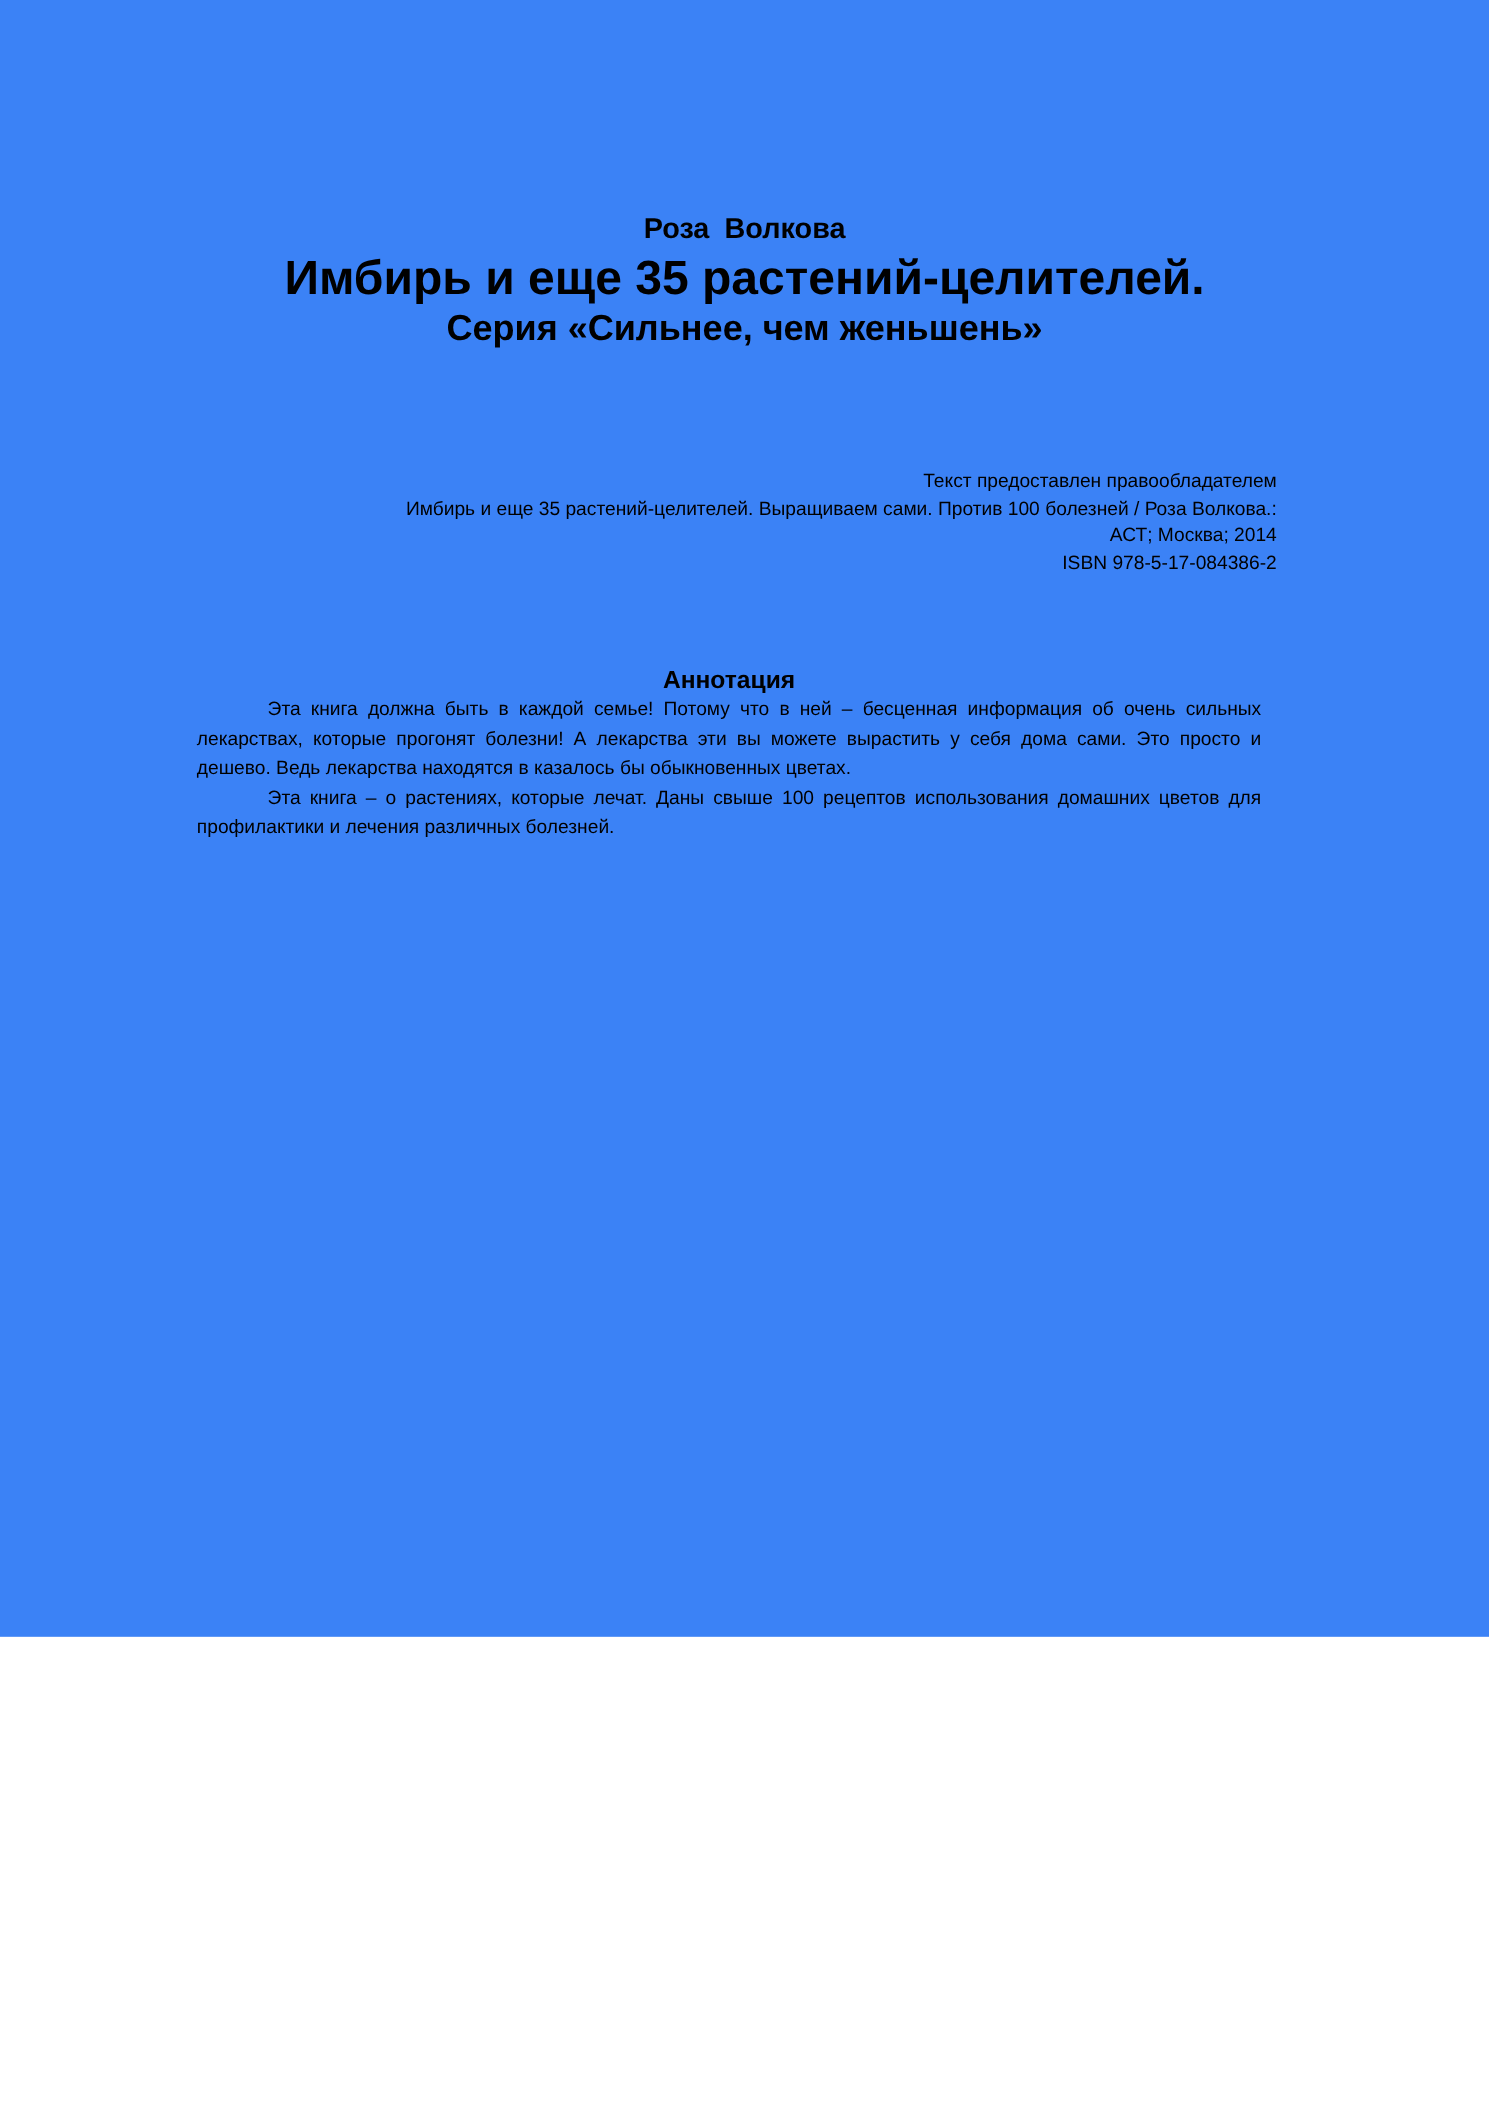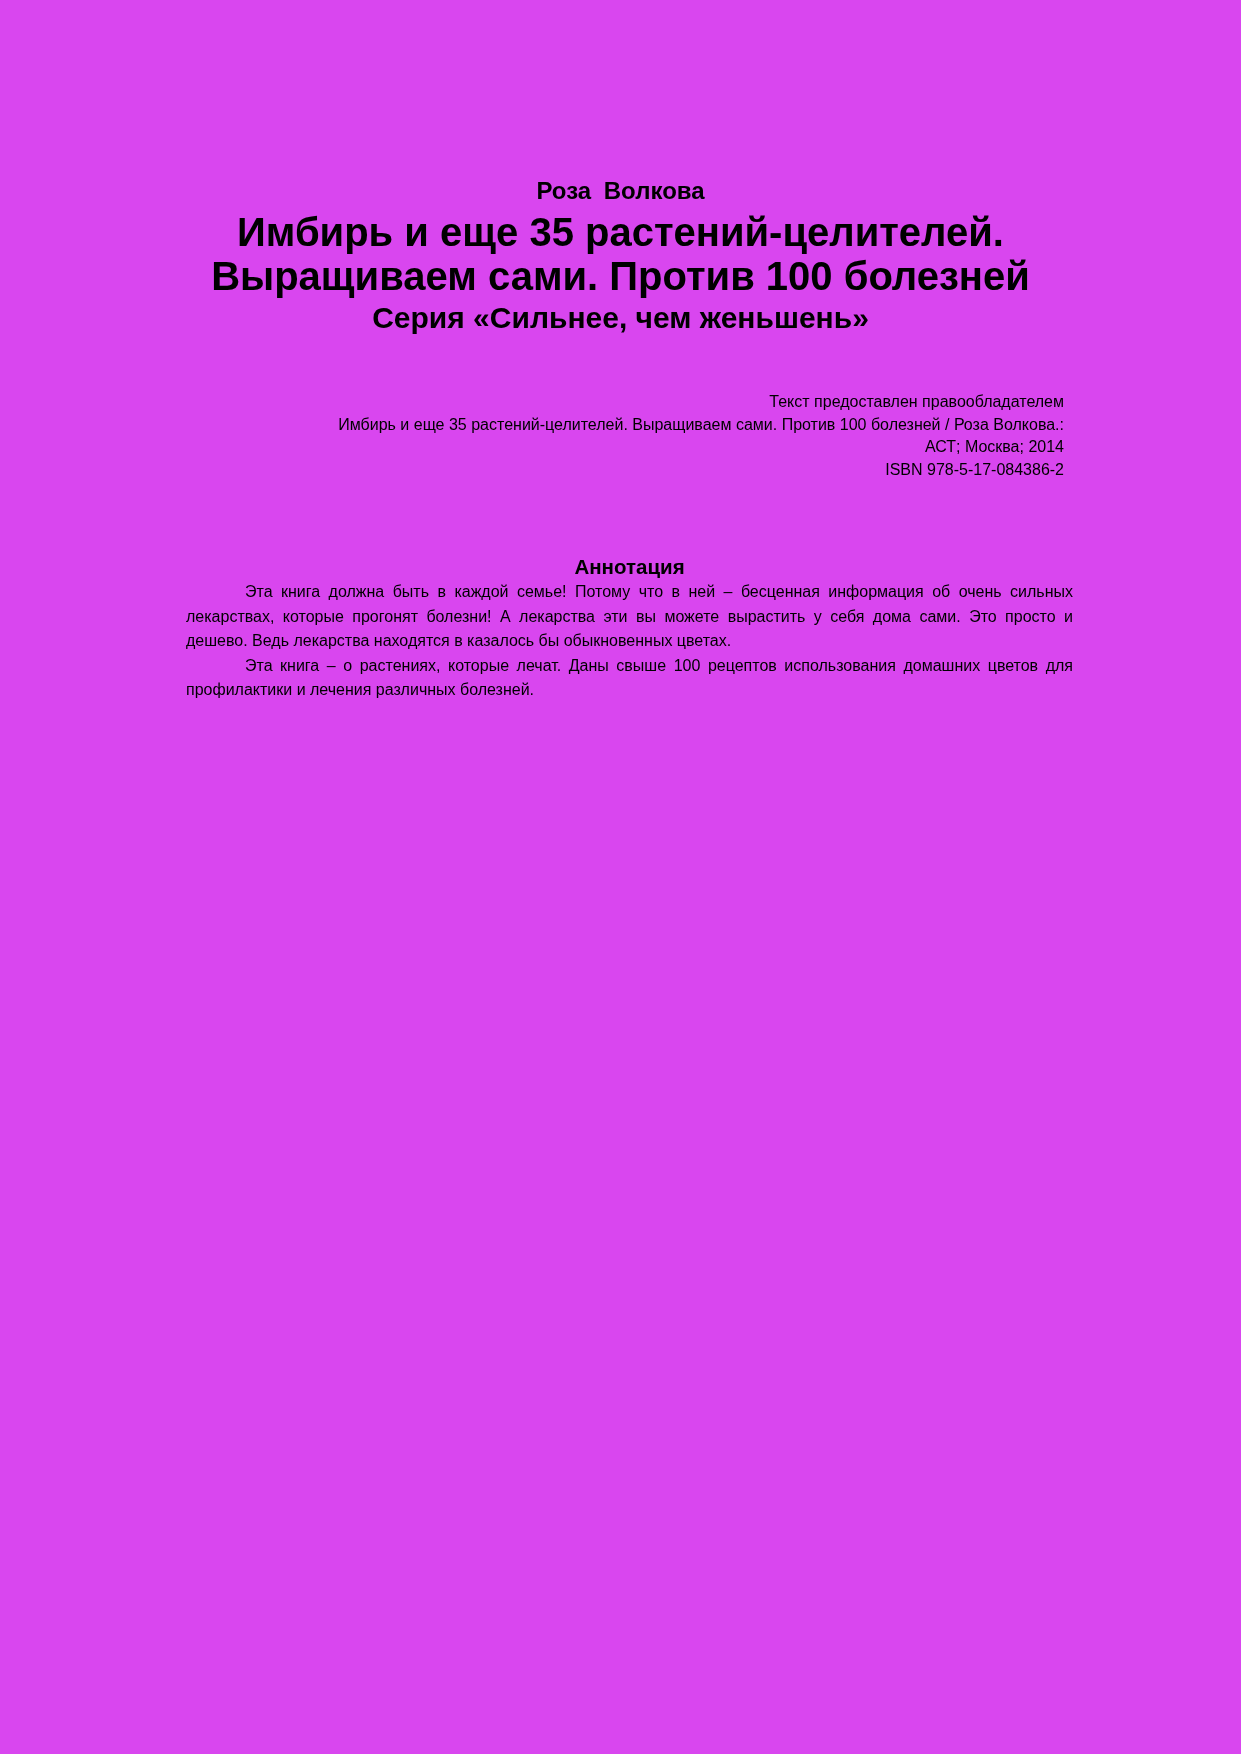--- a/index.html
+++ b/index.html
@@ -13,22 +13,22 @@
       position: relative;
       font-family: "Liberation Sans", "DejaVu Sans", sans-serif;
       color: #000000;
       overflow: hidden;
     }
     .page {
       position: absolute;
       left: 0;
       top: 0;
       width: 1241px;
-      height: 1754px;
-      background: #d946ef;
+      height: 1364px;
+      background: #3b82f6;
     }
     .title-block {
       position: absolute;
       left: 177px;
       width: 887px;
       top: 176px;
       text-align: center;
     }
     .author {
       font-size: 24px;
@@ -56,21 +56,21 @@
       top: 391px;
       text-align: right;
       font-size: 16px;
       line-height: 22.5px;
     }
     .meta-line {
       display: block;
     }
     .annotation {
       position: absolute;
-      left: 186px;
+      left: 164px;
       width: 887px;
       top: 554px;
     }
     .annotation-heading {
       text-align: center;
       font-weight: bold;
       font-size: 20.5px;
       line-height: 26px;
       margin: 0;
     }
@@ -84,21 +84,20 @@
   </style>
 </head>
 <body>
 
 <div class="page">
 
   <div class="title-block">
     <p class="author">Роза  Волкова</p>
     <p class="book-title">
       <span>Имбирь и еще 35 растений-целителей.</span><br>
-      <span>Выращиваем сами. Против 100 болезней</span>
     </p>
     <p class="series">Серия «Сильнее, чем женьшень»</p>
   </div>
 
   <div class="meta-block">
     <span class="meta-line">Текст предоставлен правообладателем</span>
     <span class="meta-line">Имбирь и еще 35 растений-целителей. Выращиваем сами. Против 100 болезней / Роза Волкова.:</span>
     <span class="meta-line">АСТ; Москва; 2014</span>
     <span class="meta-line">ISBN 978-5-17-084386-2</span>
   </div>

